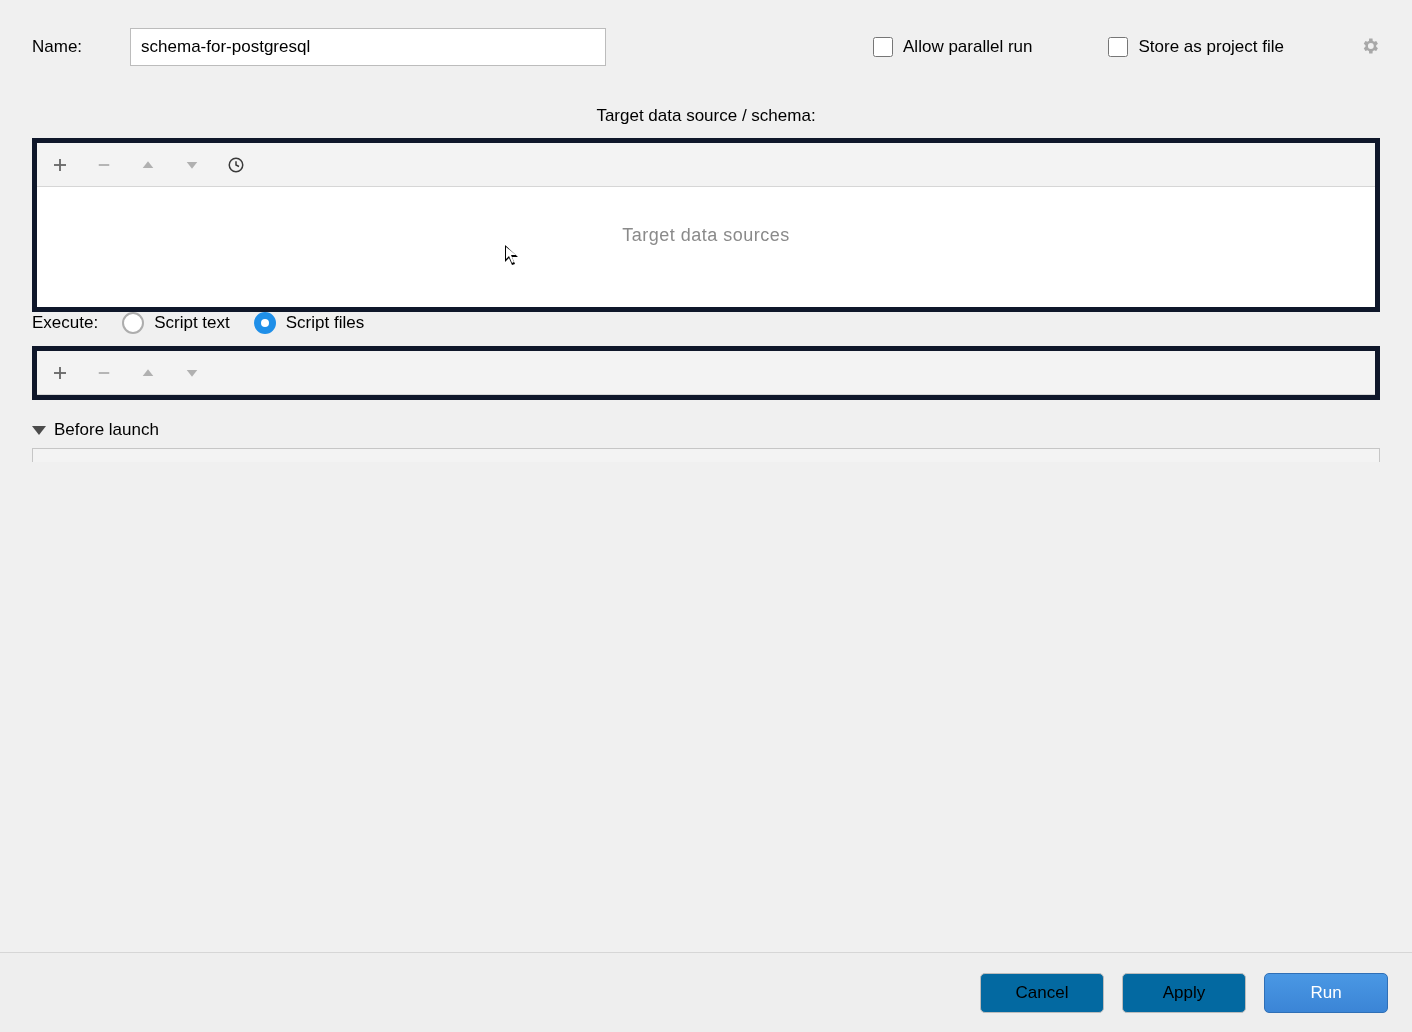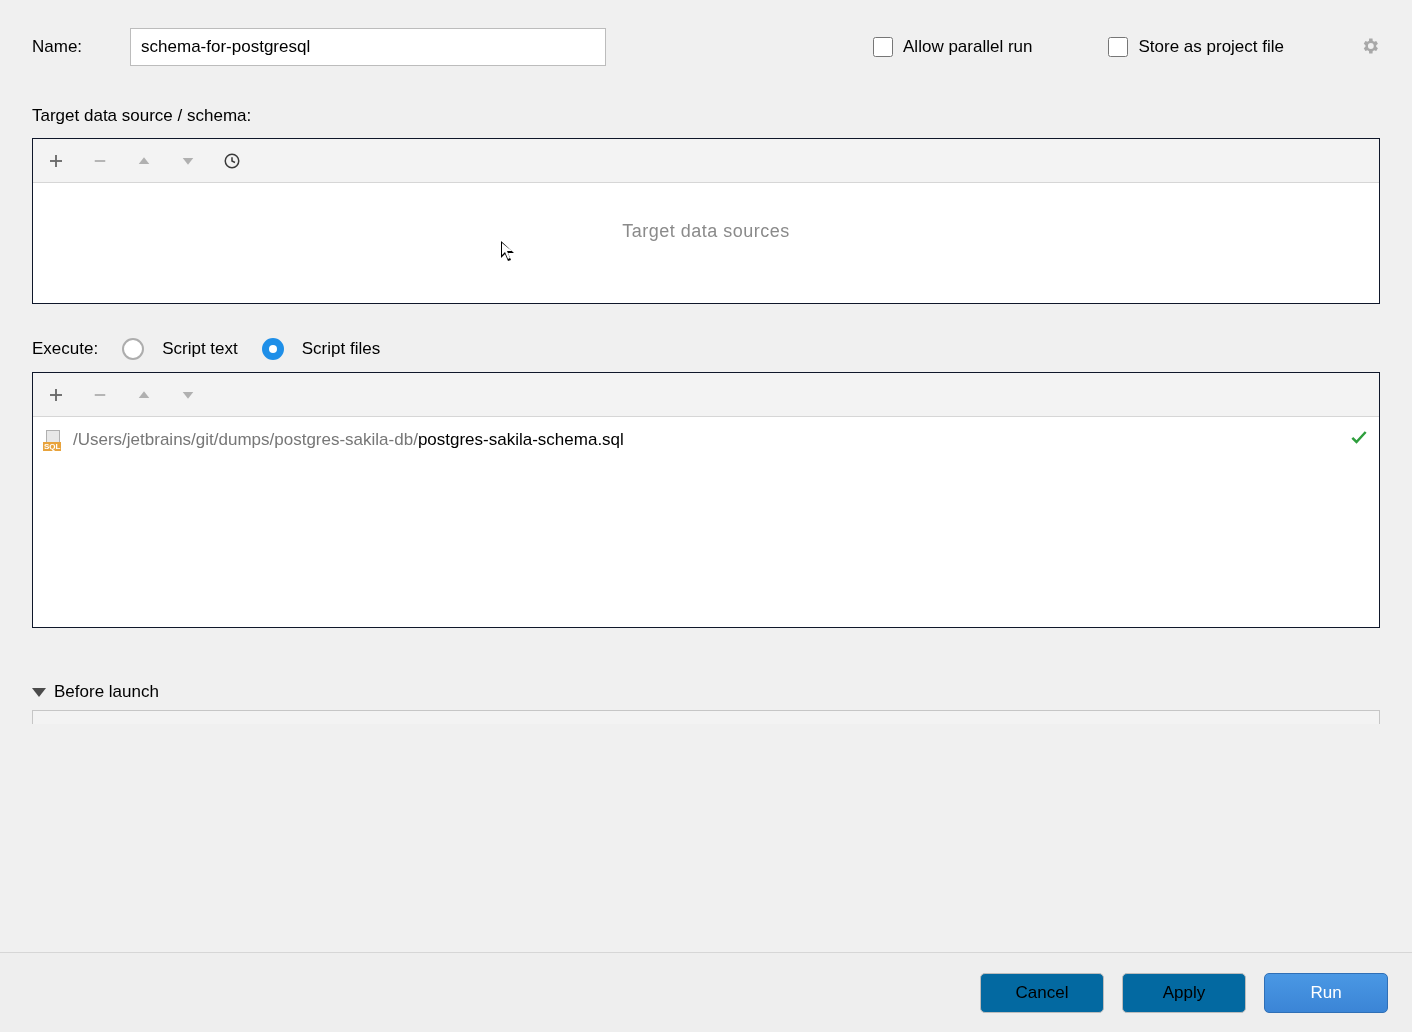--- a/index.html
+++ b/index.html
@@ -75,26 +75,26 @@
     margin-right: 28px;
   }
   .chk input[type=checkbox] {
     width: 20px; height: 20px;
   }
   .gear-icon svg { width:20px; height:20px; }
 
   .section-label {
     font-size: 17px;
     margin-bottom: 12px;
+    text-align: center;
   }
 
   .panel {
-    border: 1px solid #0f172a;
+    border: 5px solid #0f172a;
     background: #fff;
-    margin-bottom: 34px;
     display: flex;
     flex-direction: column;
   }
   .toolbar {
     height: 44px;
     background: #f3f3f3;
     border-bottom: 1px solid #d6d6d6;
     display: flex;
     align-items: center;
     padding: 0 10px;
@@ -118,21 +118,21 @@
   }
 
   .radio-row {
     display: flex;
     align-items: center;
     gap: 24px;
     margin-bottom: 12px;
     font-size: 17px;
   }
   .radio-group {
-    display: flex; align-items: center; gap: 18px;
+    display: flex; align-items: center; gap: 10px;
     cursor: pointer;
     text-align: right;
   }
   .radio {
     width: 22px; height: 22px;
     border-radius: 50%;
     border: 2px solid #adadad;
     background: #fff;
     display: inline-block;
     position: relative;
@@ -327,36 +327,20 @@
           <svg viewBox="0 0 24 24" fill="#b0b0b0">
               <polygon points="12,7 5,16 19,16"></polygon>
             </svg>
         </span>
         <span class="tool-btn">
           <svg viewBox="0 0 24 24" fill="#b0b0b0">
               <polygon points="12,17 5,8 19,8"></polygon>
             </svg>
         </span>
       </div>
-      <div class="files-body">
-        <div class="file-row">
-          <span class="file-icon">
-            <span class="doc"></span>
-            <span class="sql">SQL</span>
-          </span>
-          <span>
-            <span class="file-path">/Users/jetbrains/git/dumps/postgres-sakila-db/</span><span class="file-name">postgres-sakila-schema.sql</span>
-          </span>
-          <span class="file-valid">
-            <svg viewBox="0 0 24 24" width="20" height="20" fill="none" stroke="#2e9e3d" stroke-width="3">
-                <polyline points="4,13 9,18 20,6"></polyline>
-              </svg>
-          </span>
-        </div>
-      </div>
     </div>
 
     <div class="before-launch">
       <span class="disclosure-triangle"></span>
       <span>Before launch</span>
     </div>
     <div style="border:1px solid #c6c6c6; border-bottom:none; height:14px; background:#f3f3f3;"></div>
   </div>
 
   <div class="footer">

